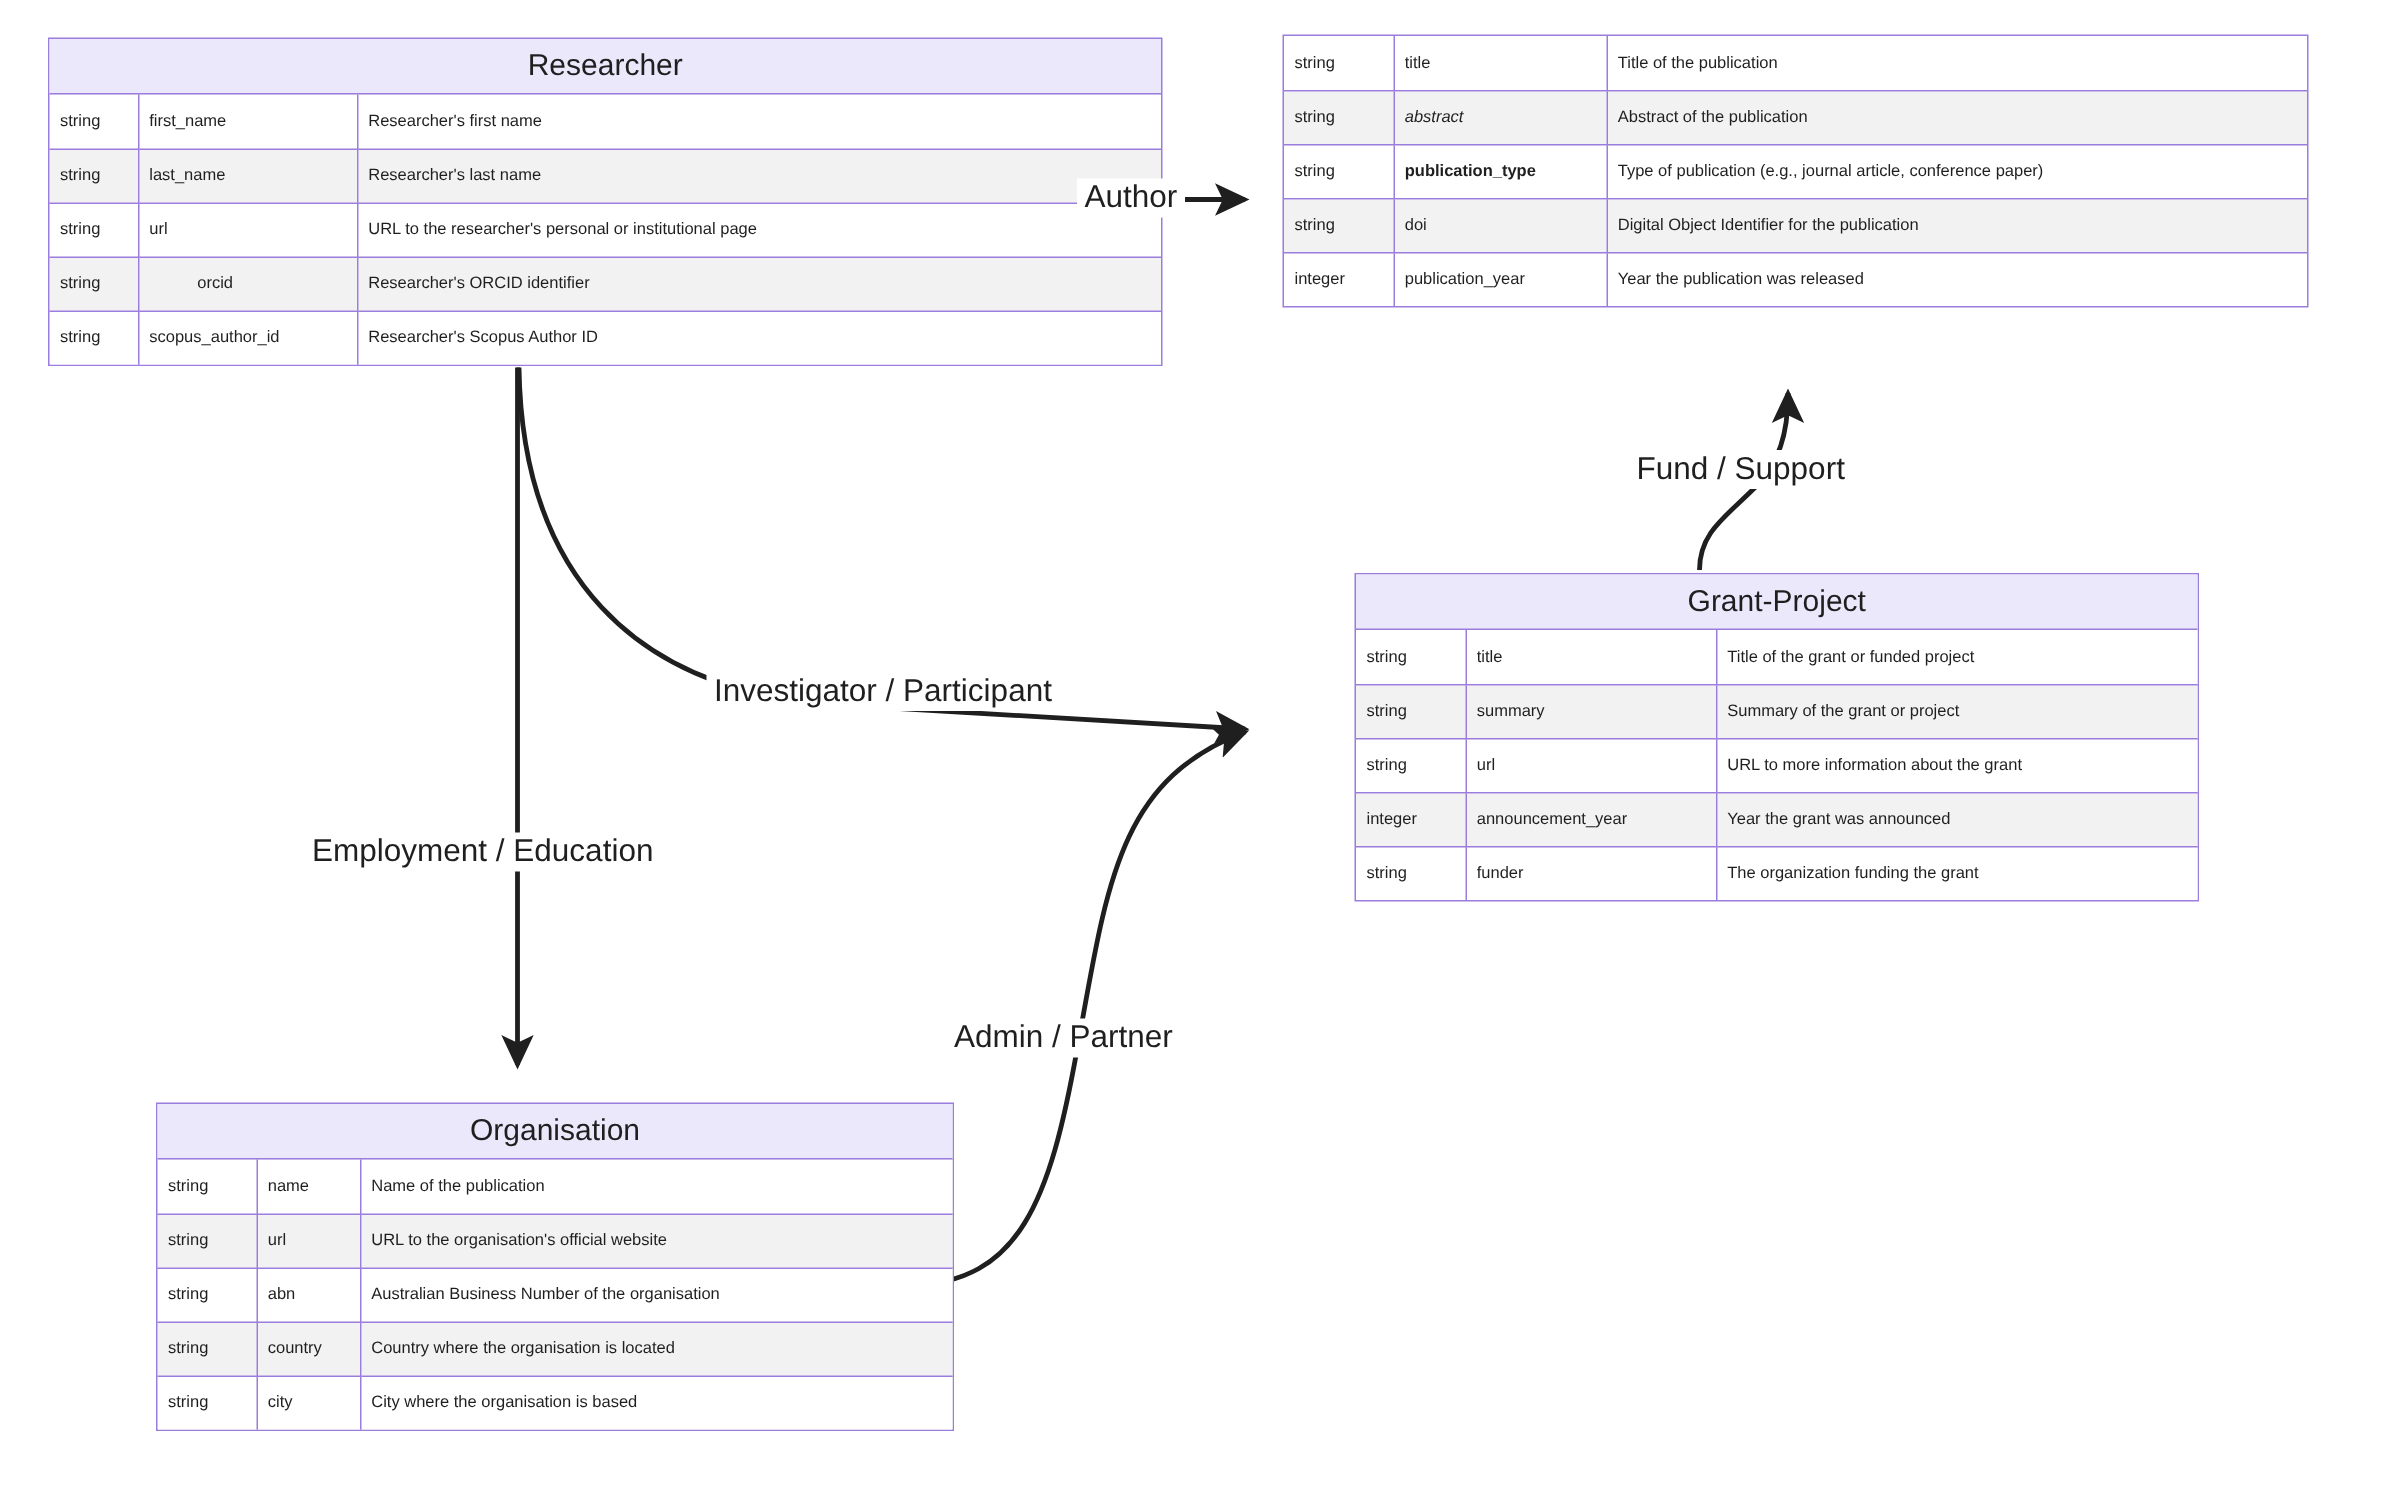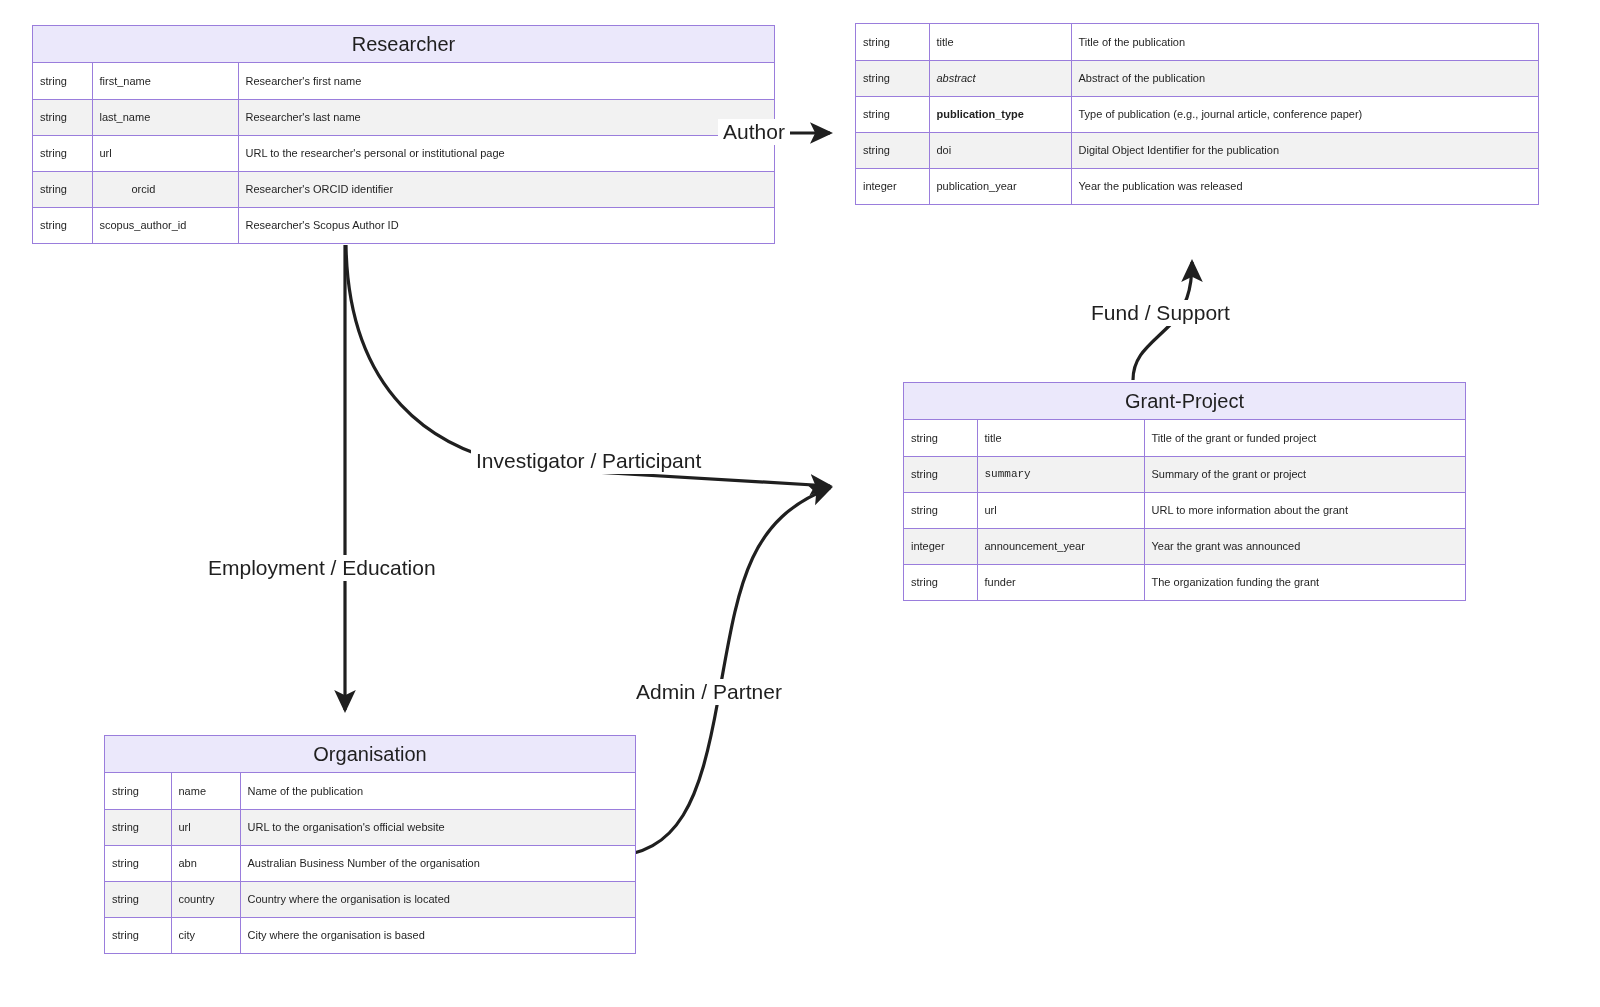--- a/index.html
+++ b/index.html
@@ -184,21 +184,21 @@
     <div class="entity-title">Grant-Project</div>
     <table class="attr-table">
       <tbody>
           <tr class="odd">
         <td class="c-type" style="width:73px;">string</td>
         <td class="c-name" style="width:167px;">title</td>
         <td class="c-comment">Title of the grant or funded project</td>
       </tr>
       <tr class="even">
         <td class="c-type" style="width:73px;">string</td>
-        <td class="c-name" style="width:167px;font-family:Liberation Mono, monospace;">summary</td>
+        <td class="c-name" style="width:167px;">summary</td>
         <td class="c-comment">Summary of the grant or project</td>
       </tr>
       <tr class="odd">
         <td class="c-type" style="width:73px;">string</td>
         <td class="c-name" style="width:167px;">url</td>
         <td class="c-comment">URL to more information about the grant</td>
       </tr>
       <tr class="even">
         <td class="c-type" style="width:73px;">integer</td>
         <td class="c-name" style="width:167px;">announcement_year</td>

